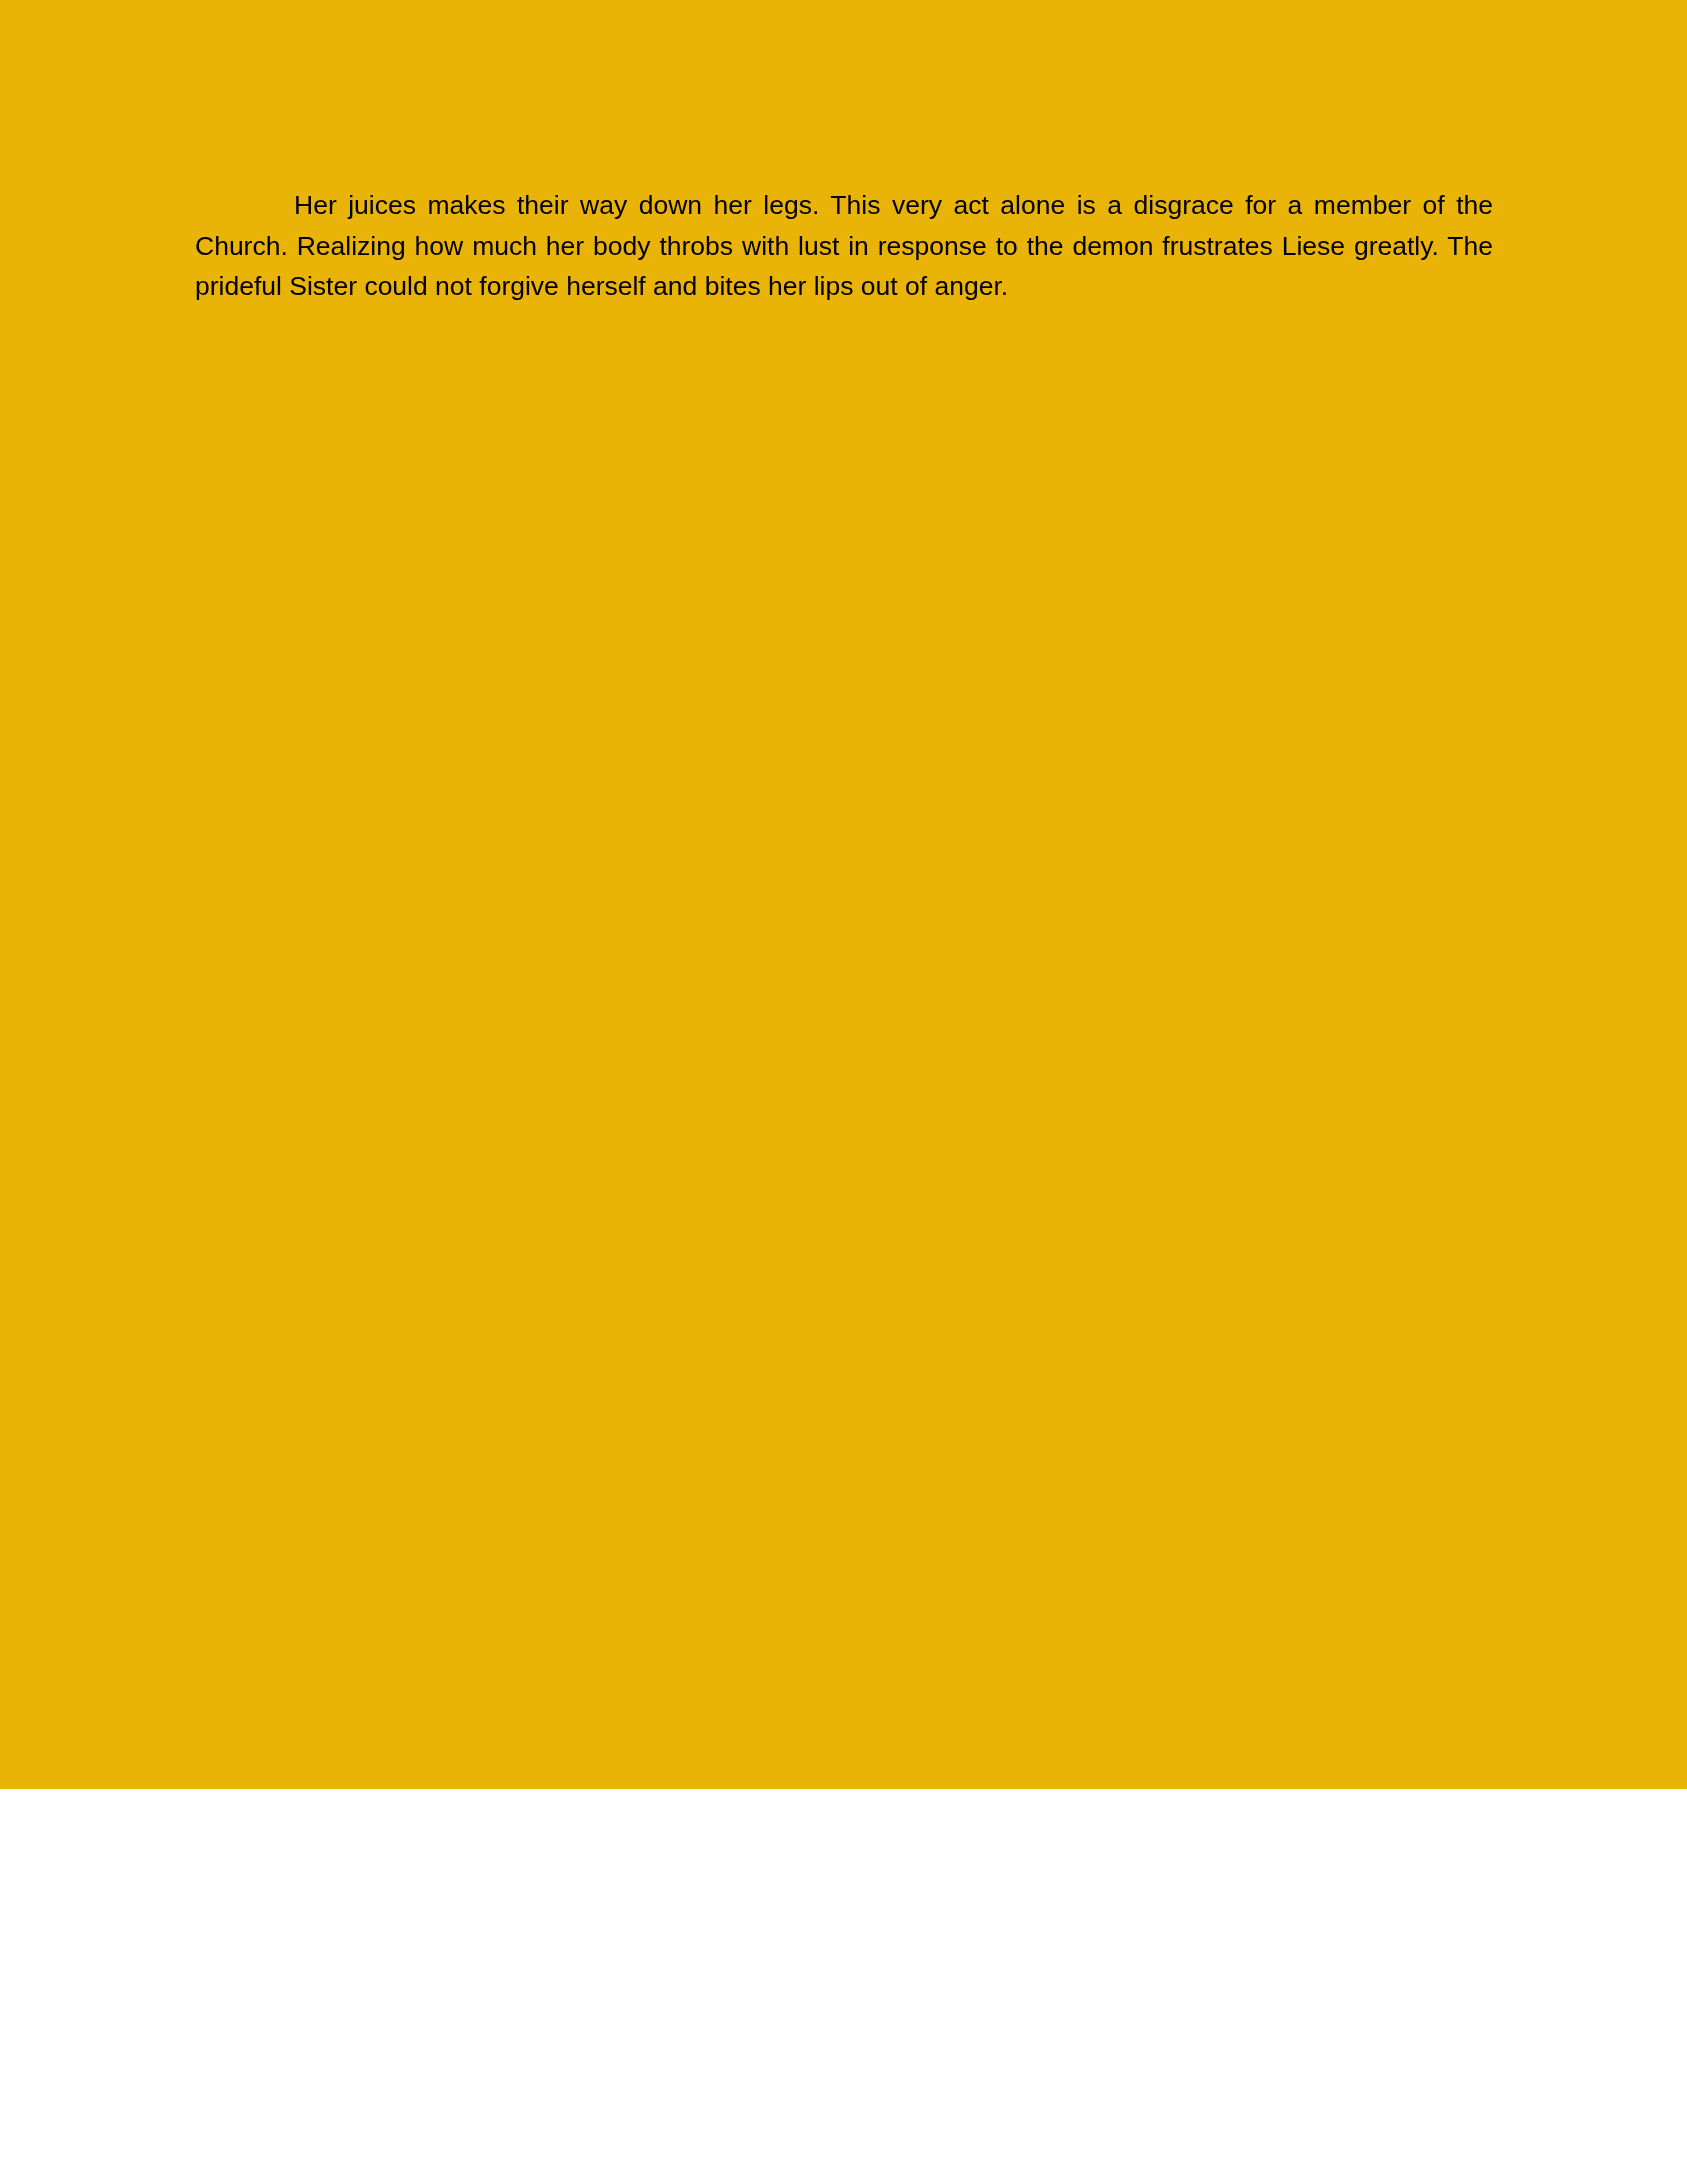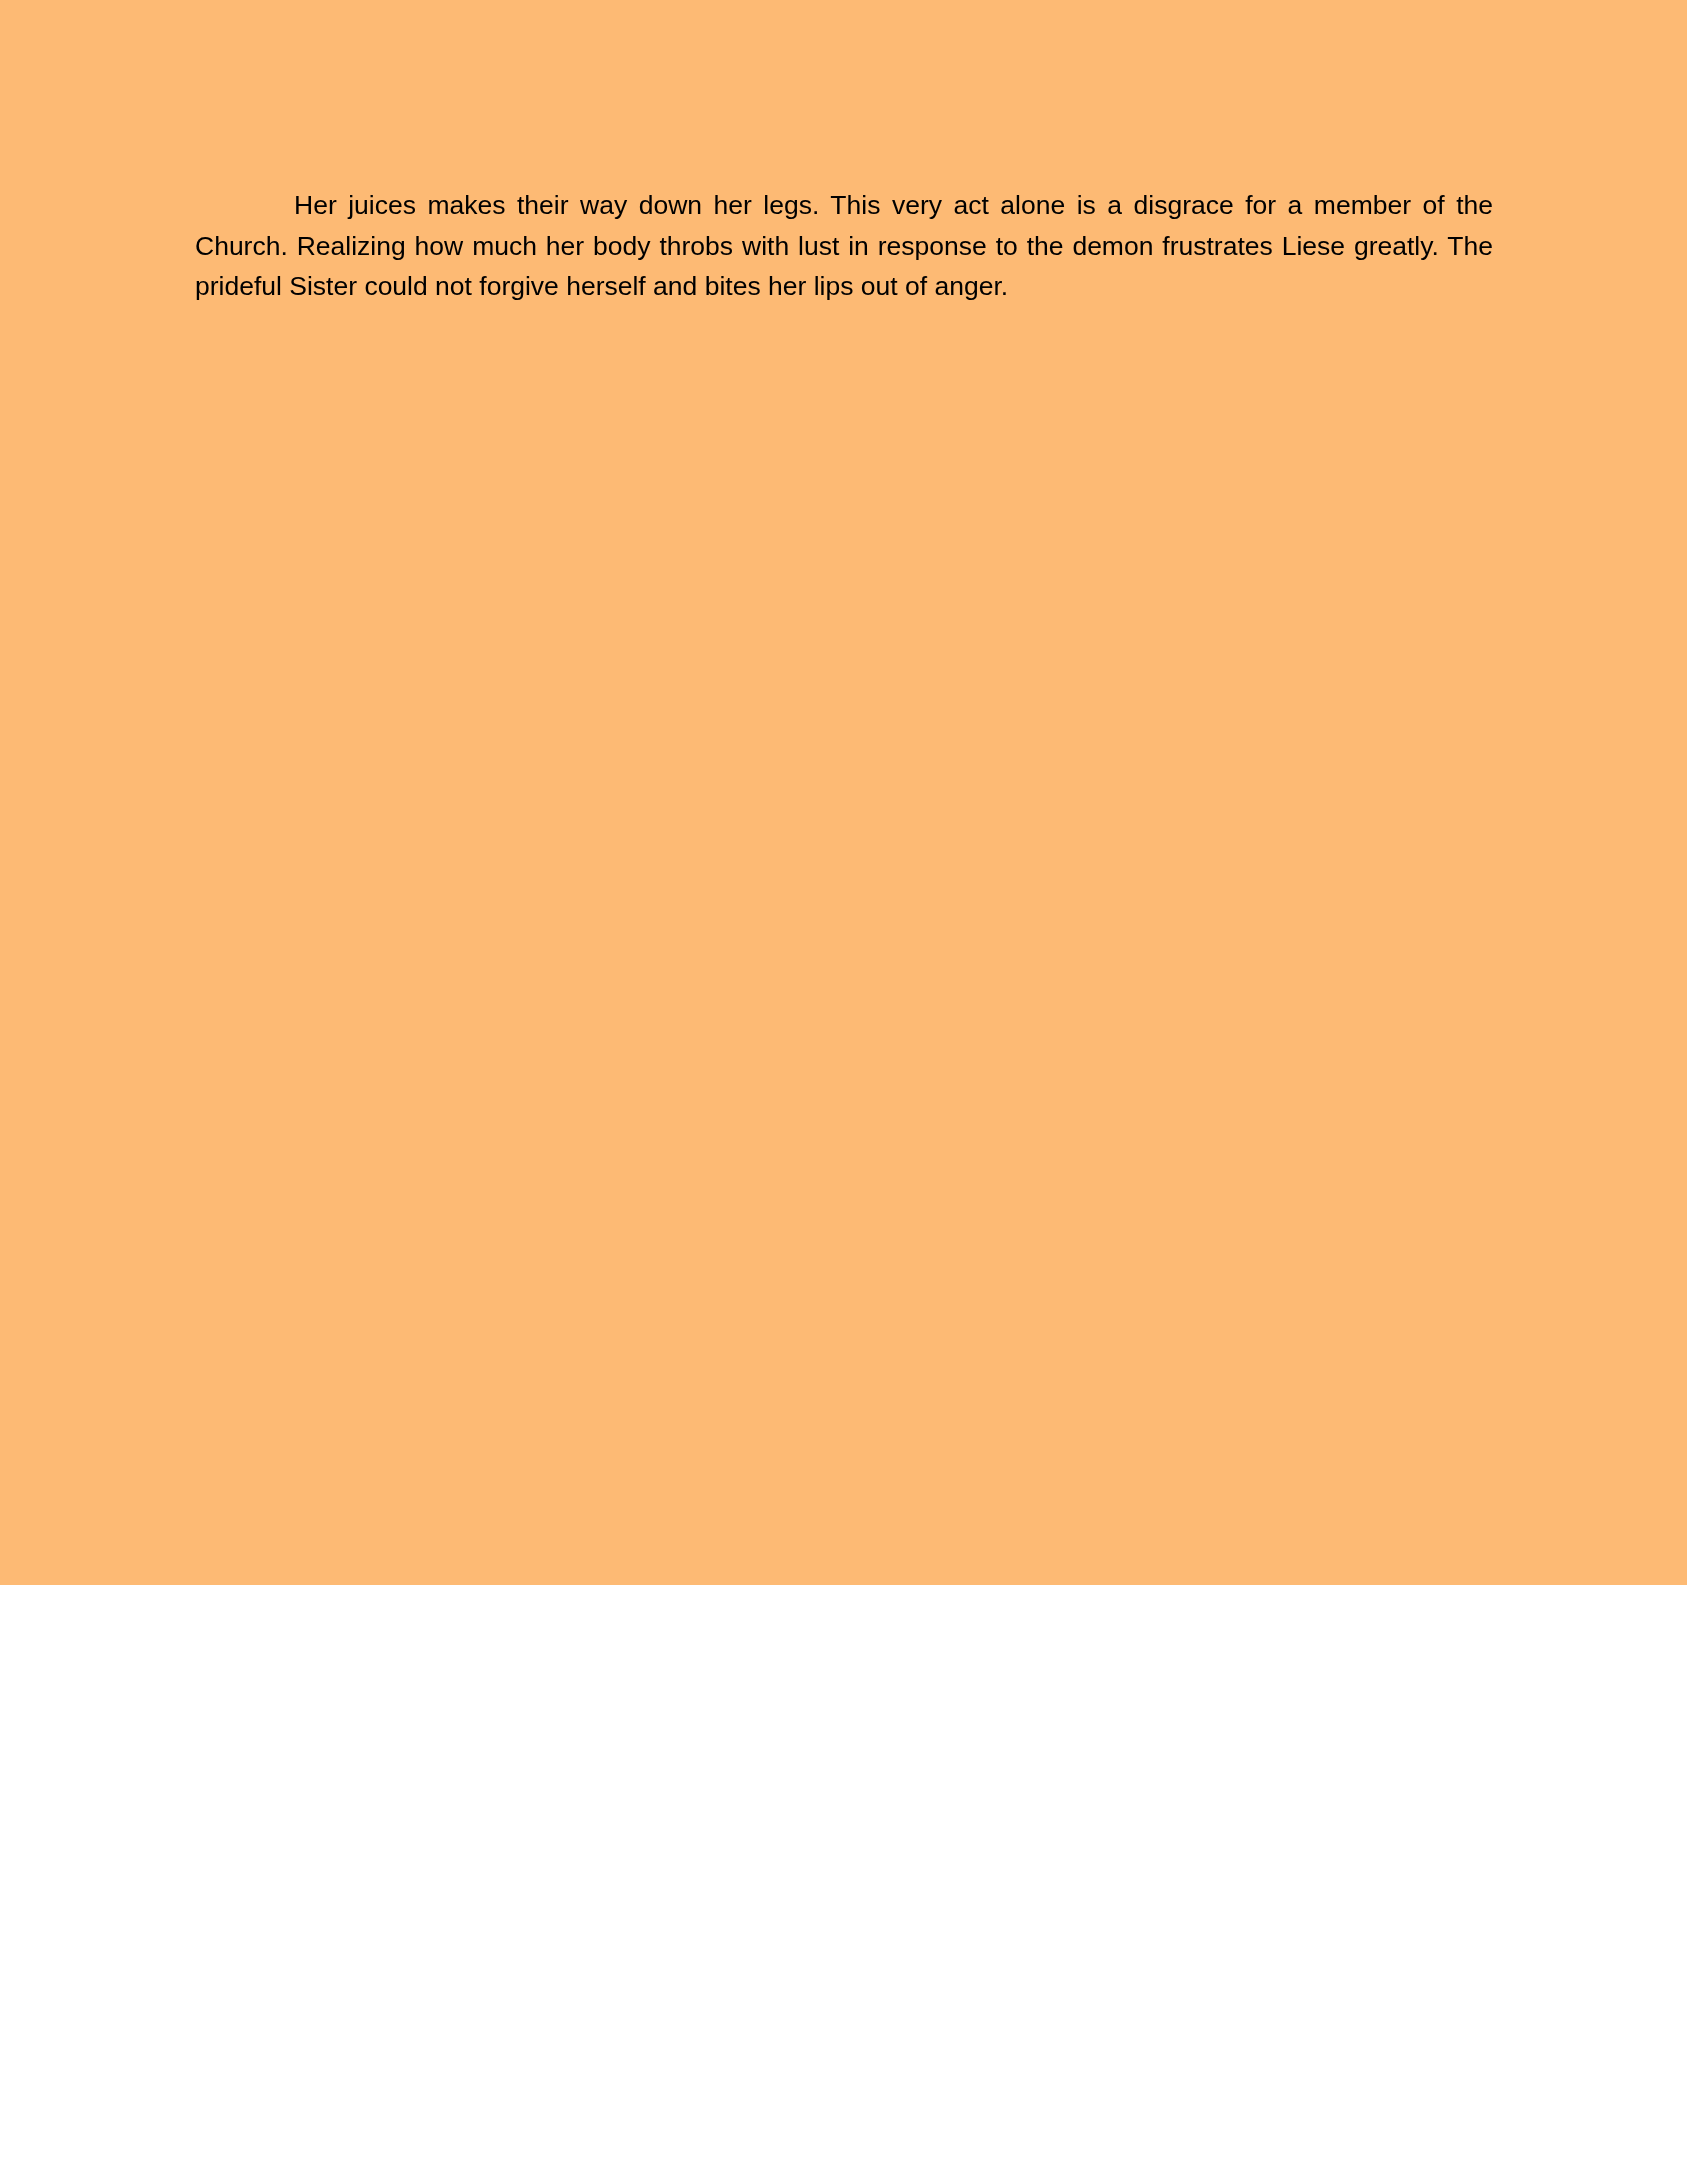--- a/index.html
+++ b/index.html
@@ -3,22 +3,22 @@
 <meta charset="utf-8">
 <style>
   html, body {
     margin: 0;
     padding: 0;
     background: #ffffff;
   }
   .page {
     position: relative;
     width: 1687px;
-    height: 1585px;
-    background: #fdba74;
+    height: 1789px;
+    background: #eab308;
     box-sizing: border-box;
     overflow: hidden;
   }
   .content {
     position: absolute;
     left: 195px;
     top: 185px;
     width: 1298px;
   }
   .body-paragraph {

